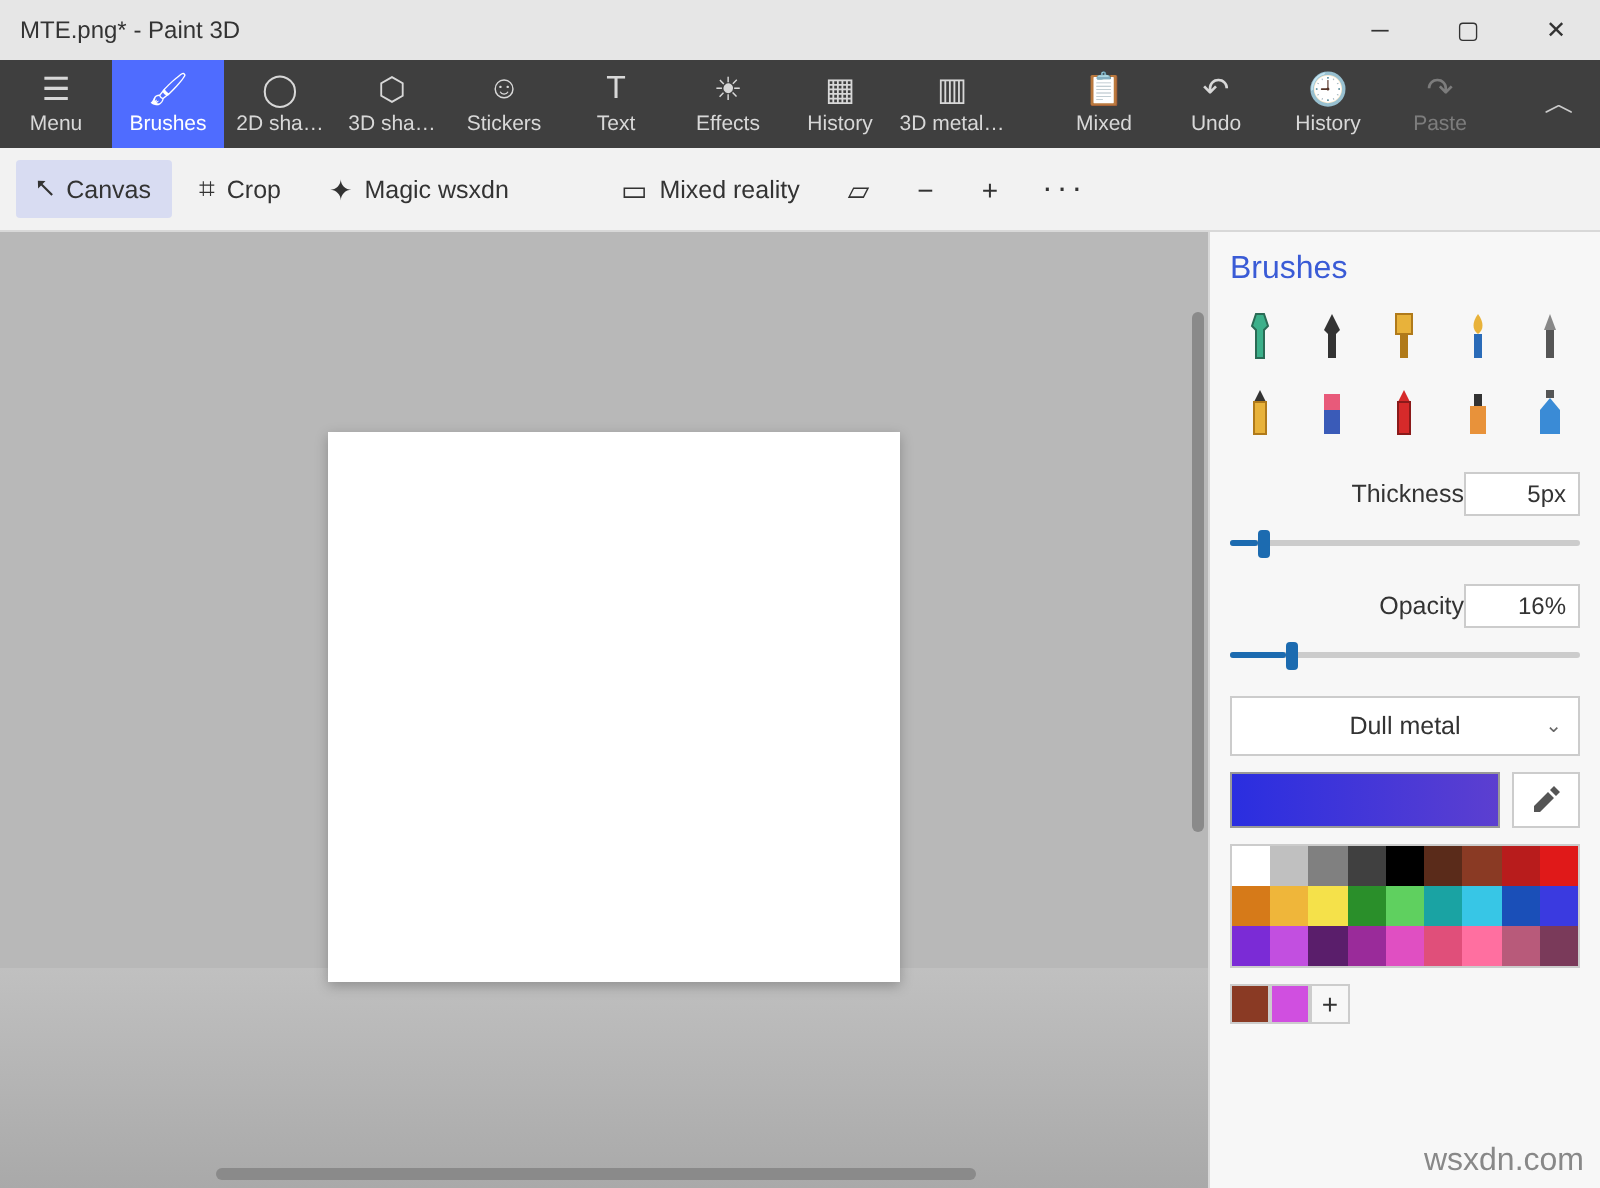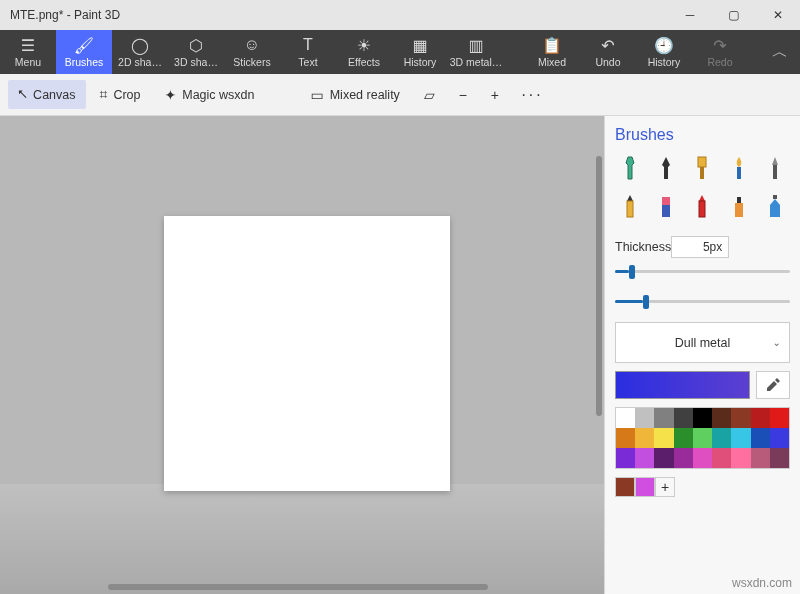--- a/index.html
+++ b/index.html
@@ -32,42 +32,42 @@
 .mte .e { color: #8ec964; }
 .vscroll { position:absolute; right:2px; top:40px; width:6px; height:260px; background:#8a8a8a; border-radius:3px; }
 .hscroll { position:absolute; left:108px; bottom:4px; width:380px; height:6px; background:#8a8a8a; border-radius:3px; }
 
 .side { width: 196px; background: #f7f7f7; border-left: 1px solid #d8d8d8; padding: 10px 10px 6px 10px; font-size: 12.5px; color: #333; overflow: hidden; }
 .side h3 { font-size: 16px; font-weight: 400; color: #3a5bd6; margin-bottom: 10px; }
 .brush-grid { display: grid; grid-template-columns: repeat(5, 1fr); gap: 8px 6px; margin-bottom: 14px; }
 .brush { height: 30px; display: flex; align-items: center; justify-content: center; }
 .brush svg { width: 20px; height: 28px; }
 
-.field-row { display:flex; justify-content: flex-start; align-items:center; margin-bottom:4px; }
+.field-row { display:flex; justify-content: flex-end; align-items:center; margin-bottom:4px; }
 .field-row .val { width:58px; height:22px; border:1px solid #ccc; background:#fff; display:flex; align-items:center; justify-content:flex-end; padding:0 6px; font-size:12px; }
 .slider { position:relative; height:18px; margin-bottom:12px; }
 .slider .track { position:absolute; top:8px; left:0; right:0; height:3px; background:#ccc; border-radius:2px; }
 .slider .fill { position:absolute; top:8px; left:0; height:3px; background:#1c6bb0; border-radius:2px; }
 .slider .thumb { position:absolute; top:3px; width:6px; height:14px; background:#1c6bb0; border-radius:2px; }
 
-.material { height:41px; border:1px solid #ccc; display:flex; align-items:center; justify-content:center; position:relative; margin:6px 0 8px 0; background:#fff;text-align:right; }
+.material { height:30px; border:1px solid #ccc; display:flex; align-items:center; justify-content:center; position:relative; margin:6px 0 8px 0; background:#fff;text-align:right; }
 .material .chv { position:absolute; right:8px; font-size:10px; color:#666; }
 
 .swatch-row { display:flex; gap:6px; margin-bottom:8px; }
 .current-swatch { flex:1; height:28px; background: linear-gradient(to right, #2a2ee0, #5c3fd0); border:1px solid #999; }
 .eyedrop { width:34px; height:28px; border:1px solid #ccc; display:flex; align-items:center; justify-content:center; background:#fff; }
 
 .palette { display:grid; grid-template-columns: repeat(9, 1fr); gap:0; border:1px solid #ccc; }
 .palette .c { height:20px; }
 
 .custom-row { display:flex; margin-top:8px; gap:0; }
 .custom-row .c { width:20px; height:20px; border:1px solid #ccc; }
 .custom-row .add { width:20px; height:20px; border:1px solid #ccc; display:flex; align-items:center; justify-content:center; font-size:14px; }
 
-.watermark { position:absolute; right:8px; bottom:4px; font-size:12px; color:#888; }
+.watermark { position:absolute; right:8px; bottom:4px; font-size:16px; color:#888; }
 </style>
 </head>
 <body>
 
 <div class="titlebar">
   <span>MTE.png* - Paint 3D</span>
   <div class="controls">
     <div class="ctrl">─</div>
     <div class="ctrl">▢</div>
     <div class="ctrl">✕</div>
@@ -119,21 +119,21 @@
   <div class="rbtn">
       <span class="ico">↶</span>
       <span>Undo</span>
     </div>
   <div class="rbtn">
       <span class="ico">🕘</span>
       <span>History</span>
     </div>
   <div class="rbtn" style="opacity:.4">
       <span class="ico">↷</span>
-      <span>Redo</span>
+      <span>Paste</span>
     </div>
   <div class="chev">︿</div>
 </div>
 
 <div class="toolbar">
   <div class="tbtn sel">
       <span class="ti">⭦</span>
       <span>Canvas</span>
     </div>
   <div class="tbtn">
@@ -238,20 +238,24 @@
     <div class="field-row">
       <span>Thickness</span>
       <div class="val">5px</div>
     </div>
     <div class="slider">
       <div class="track"></div>
         <div class="fill" id="tk-fill" style="width: 8%;"></div>
         <div class="thumb" id="tk-thumb" style="left: 8%;"></div>
     </div>
 
+    <div class="field-row">
+      <span>Opacity</span>
+      <div class="val">16%</div>
+    </div>
     <div class="slider">
       <div class="track"></div>
         <div class="fill" id="op-fill" style="width: 16%;"></div>
         <div class="thumb" id="op-thumb" style="left: 16%;"></div>
     </div>
 
     <div class="material">
       <span>Dull metal</span>
       <span class="chv">⌄</span>
     </div>

